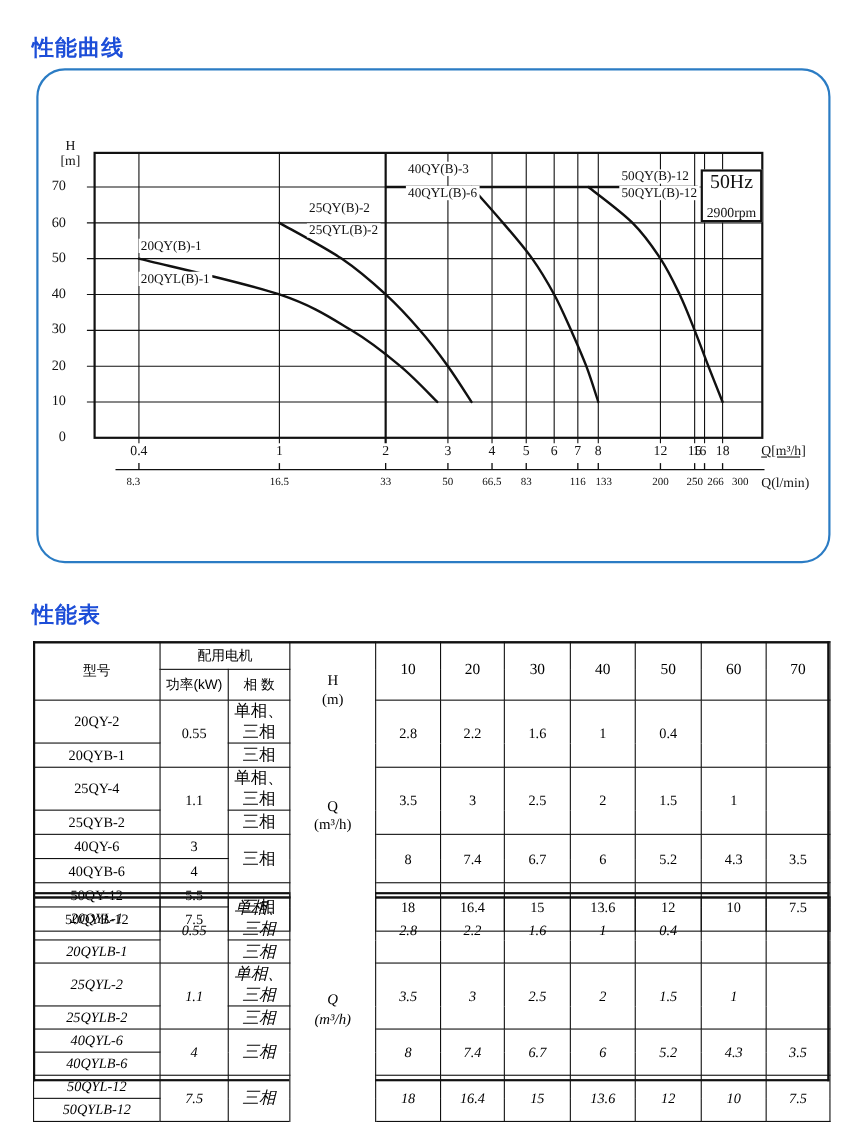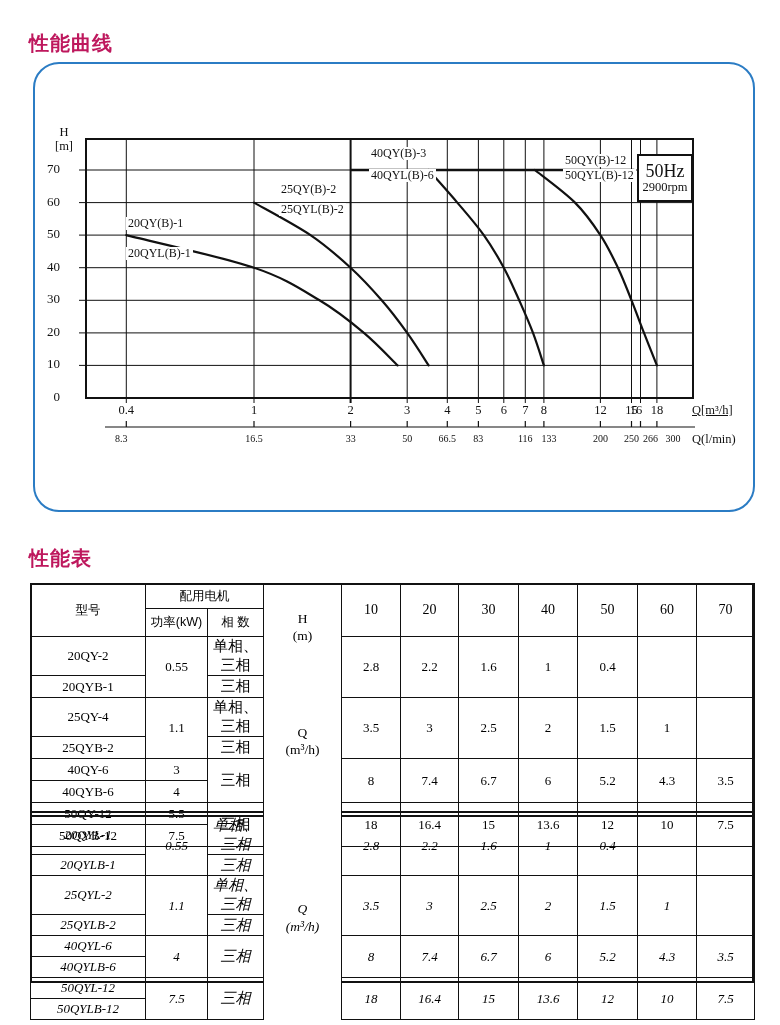--- a/index.html
+++ b/index.html
@@ -1,35 +1,35 @@
 <!DOCTYPE html>
 <html><head>
 <meta charset="utf-8">
 <style>
   html,body{margin:0;padding:0;background:#fff;}
   .page{position:relative;width:780px;height:1025px;background:#fff;overflow:hidden;
         font-family:"Liberation Serif",serif;color:#111;}
   .sec-title{position:absolute;left:29px;margin:0;font-family:"Liberation Sans",sans-serif;
-        font-weight:bold;font-size:20px;color:#be185d;letter-spacing:1px;}
+        font-weight:bold;font-size:20px;color:#1d4ed8;letter-spacing:1px;}
   #title-curves{top:30px;}
   #title-table{top:545px;}
 
   
   .curve-box{position:absolute;left:33px;top:62px;width:718px;height:446px;
         border:2px solid #2b7cc4;border-radius:26px;background:#fff;}
   #chart-svg{position:absolute;left:0;top:0;}
   .clab{position:absolute;font-size:12.5px;line-height:1.1;color:#111;white-space:nowrap;}
   .ytick{width:26px;text-align:right;font-size:13px;}
   .xtick{width:40px;text-align:center;font-size:12.5px;}
   .lmin{width:44px;font-size:10px;}
   .slab{background:#fff;padding:0 2px;font-size:12px;}
   .axname{text-align:center;white-space:pre-line;font-size:12.5px;line-height:1.15;}
   .qunit{font-size:12.5px;}
   .hz-box{position:absolute;left:602px;top:90px;width:52px;height:44px;border:2px solid #111;
-        background:#fff;display:flex;flex-direction:column;align-items:center;justify-content:center;}
+        background:#fff;display:flex;flex-direction:column;align-items:center;justify-content:space-between;}
   .hz-main{font-size:18px;line-height:1.05;}
   .hz-sub{font-size:12.5px;line-height:1.05;}
 
   
   .perf-wrap{position:absolute;left:30px;top:583px;width:724px;height:400px;}
   .perf-wrap table{position:absolute;left:0;border-collapse:collapse;table-layout:fixed;width:724px;}
   .perf-wrap td{border:1px solid #111;padding:0;text-align:center;vertical-align:middle;
         font-family:"Liberation Serif",serif;font-size:13px;color:#000;overflow:hidden;}
   td.cn{font-family:"Liberation Sans",sans-serif;font-size:12.5px;}
   td.ph{font-size:15px;}

